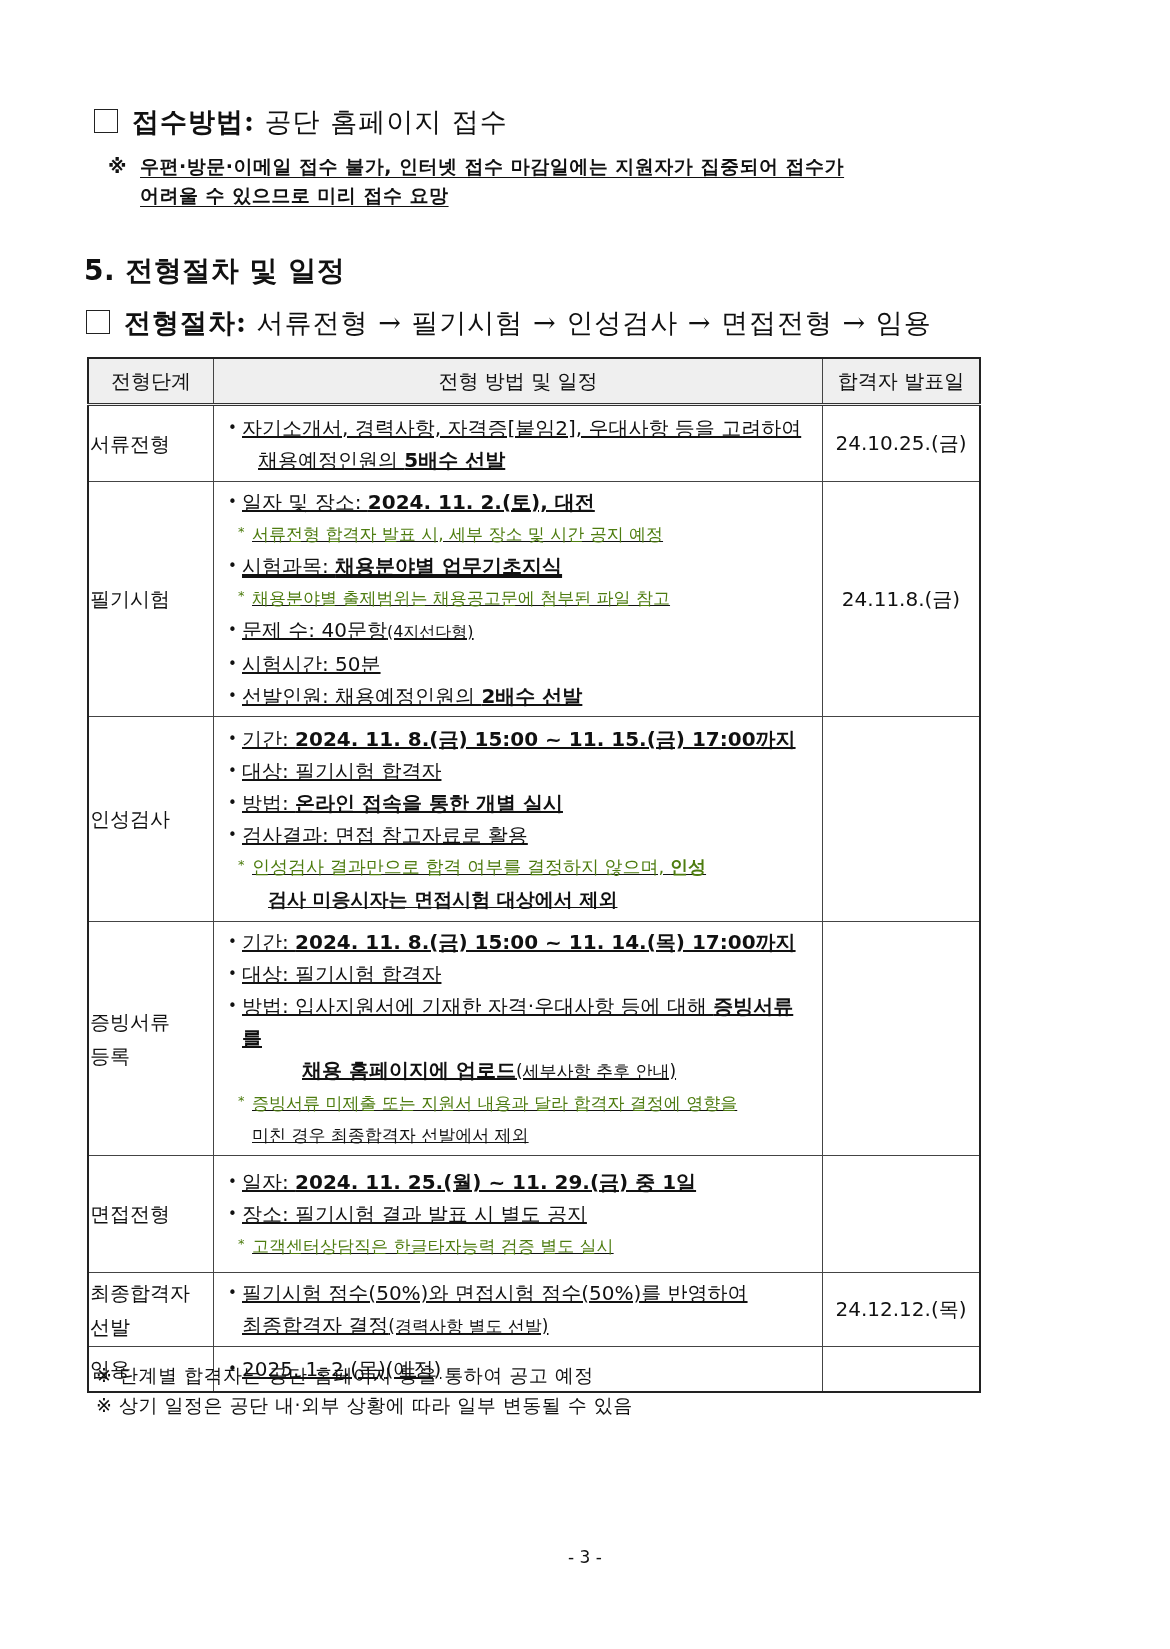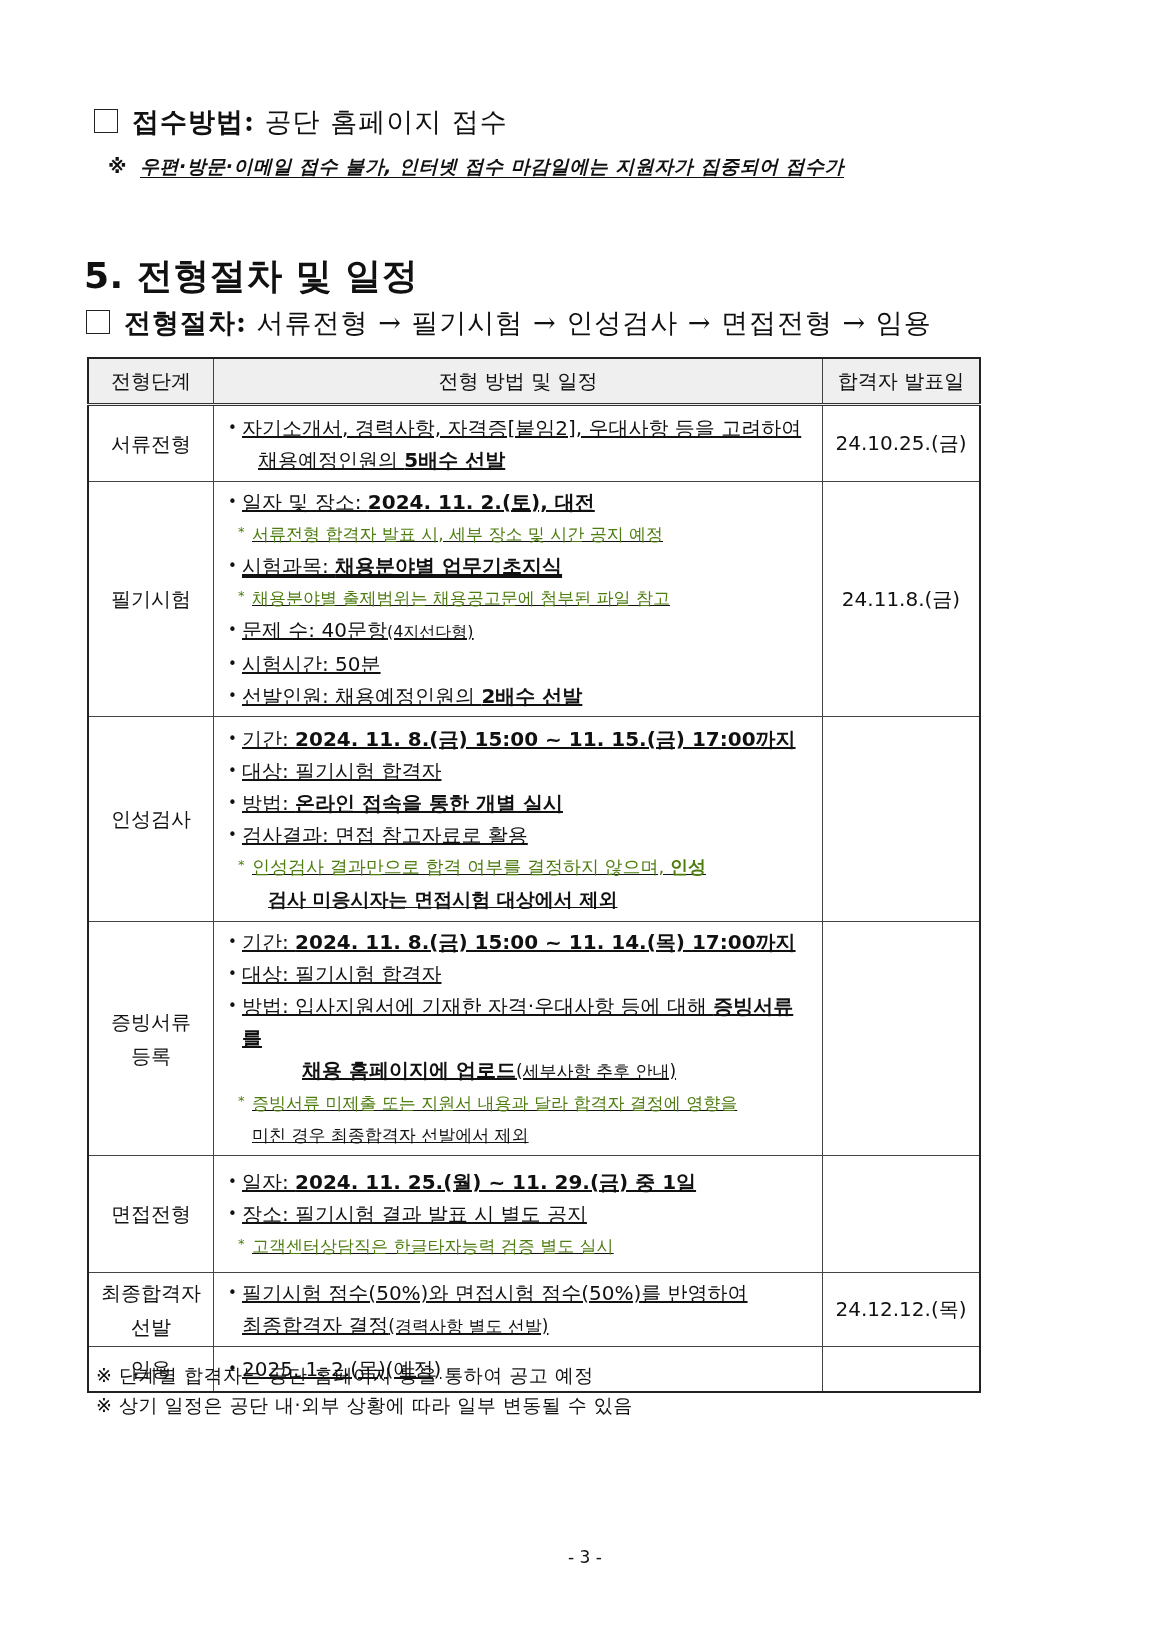--- a/index.html
+++ b/index.html
@@ -4,27 +4,27 @@
 <style>
   html, body { margin:0; padding:0; background:#ffffff; }
   body { width:1170px; height:1649px; position:relative; font-family:"DejaVu Sans", sans-serif; color:#111; overflow:hidden; }
   .abs { position:absolute; }
   .sec-line { left:86px; font-size:27px; white-space:nowrap; letter-spacing:1px; }
   .sec-line .box { display:inline-block; width:22px; height:22px; border:1.5px solid #222; vertical-align:-2px; margin-right:14px; }
   .sec-line .lbl { font-weight:bold; font-family:"DejaVu Serif", serif; }
   .sec-line .val { font-family:"DejaVu Serif", serif; font-weight:normal; }
   .note-block { left:108px; width:880px; font-size:19px; font-weight:bold; line-height:29px; }
   .note-block .mark { position:absolute; left:0; top:0; }
-  .note-block .txt { margin-left:32px; text-decoration:underline; text-underline-offset:4px; letter-spacing:0.5px;font-style:italic; }
-  .h5 { left:84px; top:252px; font-size:36px; font-weight:bold; letter-spacing:0.5px; }
+  .note-block .txt { margin-left:32px; text-decoration:underline; text-underline-offset:4px; letter-spacing:0.5px; }
+  .h5 { left:84px; top:252px; font-size:28px; font-weight:bold; letter-spacing:0.5px; }
 
   table.sched { position:absolute; left:87px; top:357px; width:894px; border-collapse:collapse; border:2.5px solid #222; }
   table.sched th, table.sched td { border:1px solid #444; font-size:20px; vertical-align:middle; }
   table.sched thead th { background:#efefef; height:42px; font-weight:normal; border-bottom:3px double #333; }
-  table.sched td.stage { text-align:center; width:122px; line-height:34px; }
+  table.sched td.stage { width:122px; line-height:34px; }
   table.sched td.date { text-align:center; width:154px; }
   table.sched td.desc { padding:4px 10px 4px 14px; line-height:32px;text-decoration:underline; }
   .item { position:relative; padding-left:14px; }
   .item::before { content:"•"; position:absolute; left:0; top:0; font-size:15px; }
   .sub { font-size:17px; padding-left:24px; position:relative; color:#4d7c0f; }
   .sub::before { content:"*"; position:absolute; left:10px; font-size:13px; top:-2px; }
   .b { font-weight:bold; }
   .u { text-decoration:underline; text-underline-offset:3px; }
   .indent2 { padding-left:74px; }
   .indent-sub { padding-left:24px; }
@@ -34,20 +34,21 @@
 </head>
 <body>
 
 <div class="abs sec-line" style="top:104px;margin-left:8px;">
   <span class="box"></span><span class="lbl">접수방법:</span>
   <span class="val">공단 홈페이지 접수</span>
 </div>
 <div class="abs note-block" style="top:152px;">
   <span class="mark">※</span>
   <div class="txt">우편·방문·이메일 접수 불가, 인터넷 접수 마감일에는 지원자가 집중되어 접수가</div>
+  <div class="txt">어려울 수 있으므로 미리 접수 요망</div>
 </div>
 
 <div class="abs h5">5. 전형절차 및 일정</div>
 
 <div class="abs sec-line" style="top:305px;">
   <span class="box"></span><span class="lbl">전형절차:</span>
   <span class="val">서류전형 → 필기시험 → 인성검사 → 면접전형 → 임용</span>
 </div>
 
 <table class="sched">

